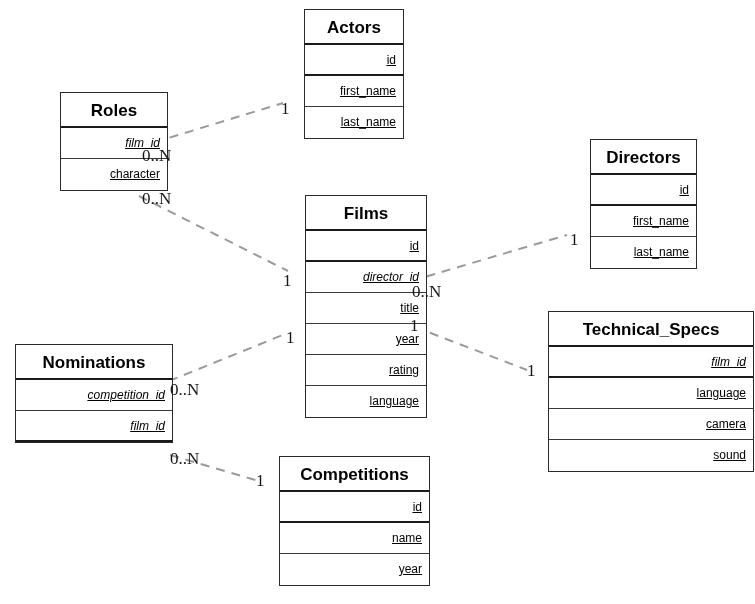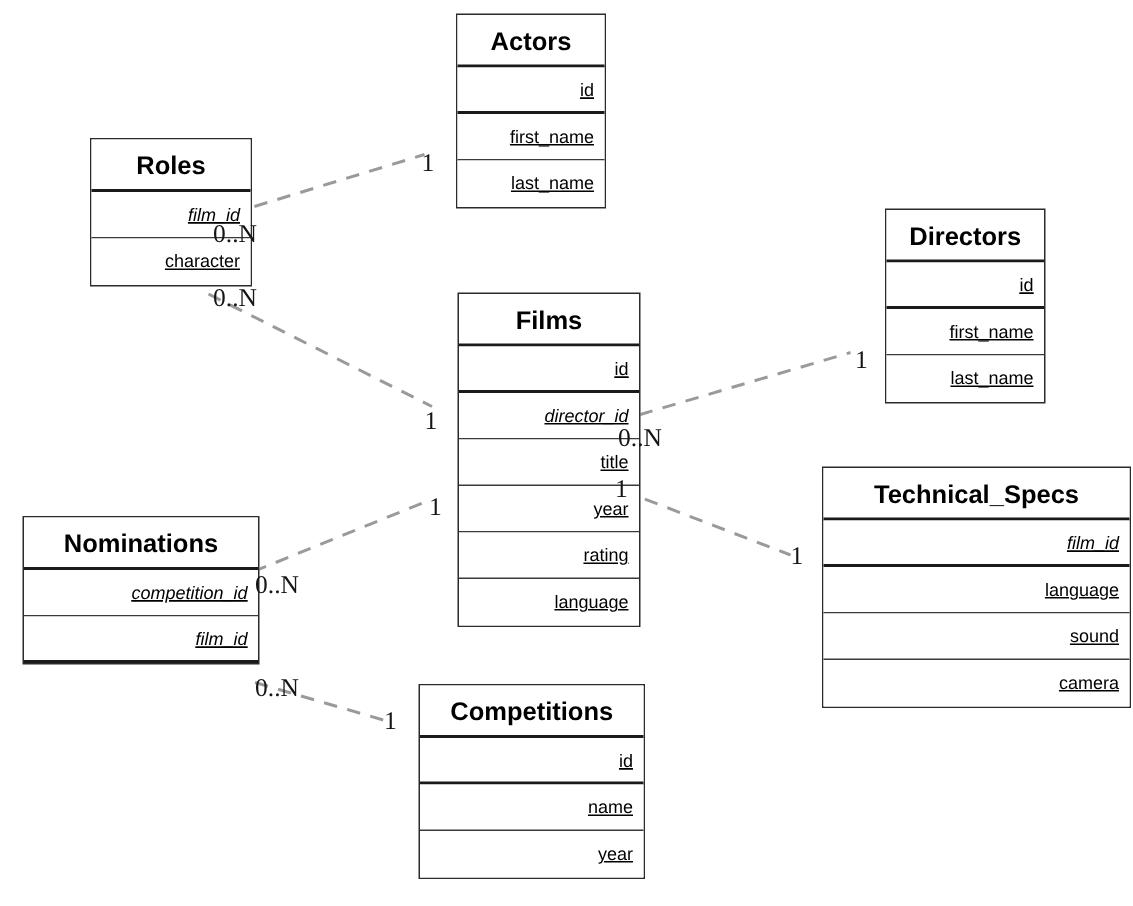--- a/index.html
+++ b/index.html
@@ -132,22 +132,22 @@
       <div class="entity" style="left: 590px; top: 139px; width: 107px;">
         <div class="ent-title">Directors</div>
         <div class="attr pk key-end"><span>id</span></div>
         <div class="attr"><span>first_name</span></div>
         <div class="attr"><span>last_name</span></div>
       </div>
       <div class="entity" style="left: 548px; top: 311px; width: 206px;">
         <div class="ent-title">Technical_Specs</div>
         <div class="attr pk fk key-end"><span>film_id</span></div>
         <div class="attr"><span>language</span></div>
+        <div class="attr"><span>camera</span></div>
         <div class="attr"><span>sound</span></div>
-        <div class="attr"><span>camera</span></div>
       </div>
       <div class="entity" style="left: 15px; top: 344px; width: 158px;">
         <div class="ent-title">Nominations</div>
         <div class="attr pk fk"><span>competition_id</span></div>
         <div class="attr pk fk key-end"><span>film_id</span></div>
       </div>
       <div class="entity" style="left: 279px; top: 456px; width: 151px;">
         <div class="ent-title">Competitions</div>
         <div class="attr pk key-end"><span>id</span></div>
         <div class="attr"><span>name</span></div>

